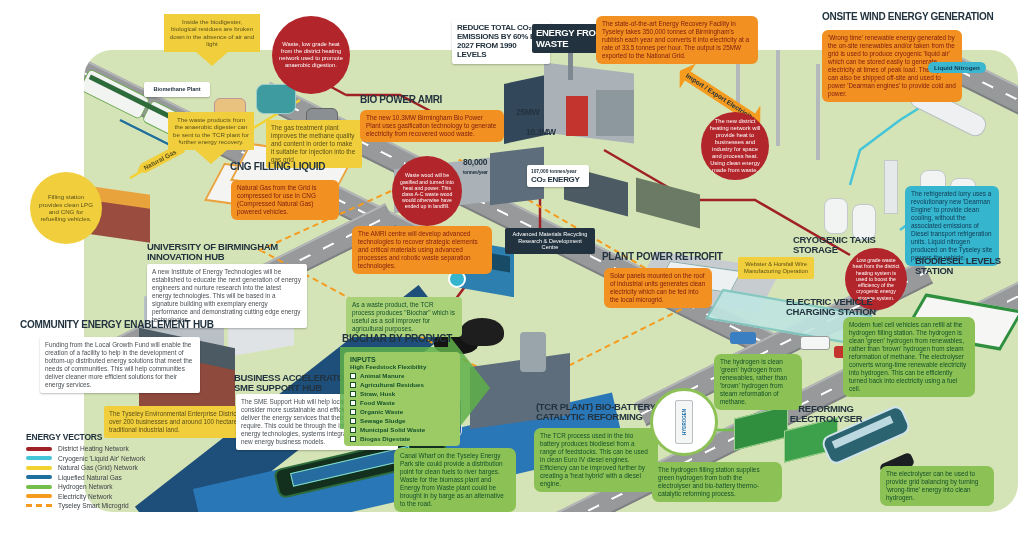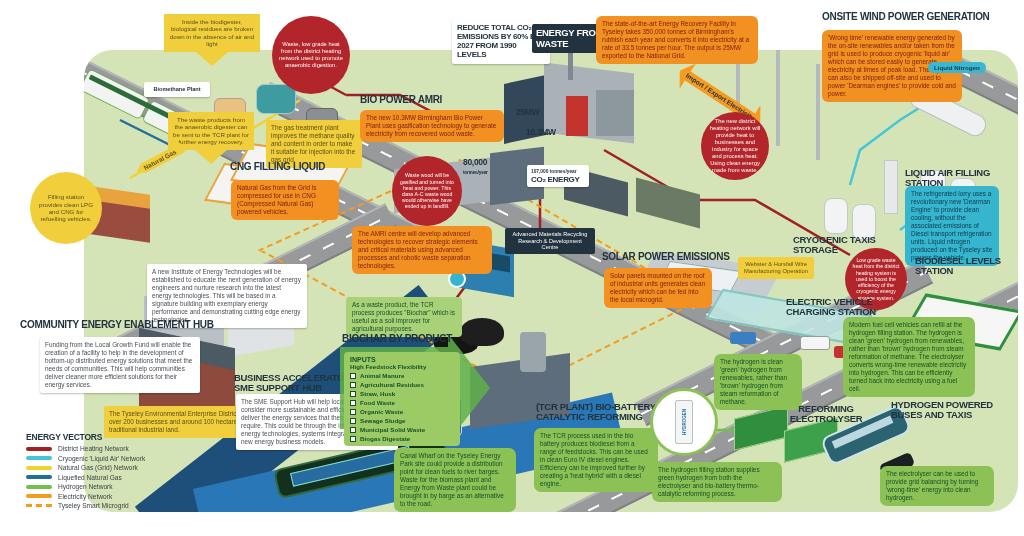--- a/index.html
+++ b/index.html
@@ -223,20 +223,23 @@
   <div class="h" style="left:230px;top:162px;width:120px;font-size:10px;">
     <span>CNG FILLING LIQUID</span>
   </div>
   <div class="obox" style="left:231px;top:180px;width:96px;">
     <span>Natural Gas from the Grid is compressed for use in CNG (Compressed Natural Gas) powered vehicles.</span>
   </div>
   <div class="ycircle" style="left:30px;top:172px;width:72px;height:72px;">
     <span>Filling station provides clean LPG and CNG for refuelling vehicles.</span>
   </div>
 
+  <div class="h" style="left:147px;top:242px;width:155px;">
+    <span>UNIVERSITY OF BIRMINGHAM INNOVATION HUB</span>
+  </div>
   <div class="wbox" style="left:147px;top:264px;width:150px;">
     <span>A new Institute of Energy Technologies will be established to educate the next generation of energy engineers and nurture research into the latest energy technologies. This will be based in a signature building with exemplary energy performance and demonstrating cutting edge energy technologies.</span>
   </div>
   <div class="h" style="left:20px;top:320px;width:220px;font-size:10px;">
     <span>COMMUNITY ENERGY ENABLEMENT HUB</span>
   </div>
   <div class="wbox" style="left:40px;top:337px;width:150px;">
     <span>Funding from the Local Growth Fund will enable the creation of a facility to help in the development of bottom-up distributed energy solutions that meet the needs of communities. This will help communities deliver cleaner more efficient solutions for their energy services.</span>
   </div>
   <div class="ybox" style="left:104px;top:406px;width:150px;">
@@ -283,46 +286,43 @@
     <span>10.3MW</span>
   </div>
   <div class="oarrow" style="left:672px;top:82px;width:96px;height:30px;transform:rotate(33deg);">
     <span>Import / Export Electricity</span>
   </div>
   <div class="rbub" style="left:701px;top:112px;width:68px;height:68px;">
     <span>The new district heating network will provide heat to businesses and industry for space and process heat. Using clean energy made from waste.</span>
   </div>
 
   <div class="h" style="left:822px;top:12px;width:200px;font-size:10px;">
-    <span>ONSITE WIND POWER GENERATION</span>
+    <span>ONSITE WIND ENERGY GENERATION</span>
   </div>
   <div class="obox" style="left:822px;top:30px;width:128px;">
     <span>'Wrong time' renewable energy generated by the on-site renewables and/or taken from the grid is used to produce cryogenic 'liquid air' which can be stored easily to generate electricity at times of peak load. The liquid air can also be shipped off-site and used to power 'Dearman engines' to provide cold and power.</span>
   </div>
   <div class="pill" style="left:928px;top:62px;">
     <span>Liquid Nitrogen</span>
   </div>
-  <div class="h" style="left:905px;top:168px;width:112px;">
-    <span>LIQUID AIR FILLING STATION</span>
-  </div>
   <div class="bluebox" style="left:905px;top:186px;width:82px;">
     <span>The refrigerated lorry uses a revolutionary new 'Dearman Engine' to provide clean cooling, without the associated emissions of Diesel transport refrigeration units. Liquid nitrogen produced on the Tyseley site powers the vehicle.</span>
   </div>
   <div class="rbub" style="left:845px;top:248px;width:62px;height:62px;font-size:5.2px;">
     <span>Low grade waste heat from the district heating system is used to boost the efficiency of the cryogenic energy storage system.</span>
   </div>
   <div class="h" style="left:793px;top:235px;width:92px;">
     <span>CRYOGENIC TAXIS STORAGE</span>
   </div>
   <div class="h" style="left:915px;top:256px;width:95px;">
     <span>BIODIESEL LEVELS STATION</span>
   </div>
 
   <div class="h" style="left:602px;top:252px;width:140px;font-size:10px;">
-    <span>SOLAR POWER EMISSIONS</span>
+    <span>PLANT POWER RETROFIT</span>
   </div>
   <div class="obox" style="left:604px;top:268px;width:96px;">
     <span>Solar panels mounted on the roof of industrial units generates clean electricity which can be fed into the local microgrid.</span>
   </div>
   <div class="obox" style="left:352px;top:226px;width:128px;">
     <span>The AMRI centre will develop advanced technologies to recover strategic elements and critical materials using advanced processes and robotic waste separation technologies.</span>
   </div>
   <div class="darkbox" style="left:505px;top:228px;width:82px;">
     <span>Advanced Materials Recycling Research &amp; Development Centre</span>
   </div>
@@ -334,23 +334,20 @@
     <span>ELECTRIC VEHICLE CHARGING STATION</span>
   </div>
   <div class="gbox" style="left:714px;top:354px;width:76px;">
     <span>The hydrogen is clean 'green' hydrogen from renewables, rather than 'brown' hydrogen from steam reformation of methane.</span>
   </div>
   <div class="gbox" style="left:843px;top:317px;width:120px;">
     <span>Modern fuel cell vehicles can refill at the hydrogen filling station. The hydrogen is clean 'green' hydrogen from renewables, rather than 'brown' hydrogen from steam reformation of methane. The electrolyser converts wrong-time renewable electricity into hydrogen. This can be efficiently turned back into electricity using a fuel cell.</span>
   </div>
   <div class="h" style="left:780px;top:404px;width:92px;text-align:center;">
     <span>REFORMING ELECTROLYSER</span>
-  </div>
-  <div class="h" style="left:891px;top:400px;width:128px;">
-    <span>HYDROGEN POWERED BUSES AND TAXIS</span>
   </div>
   <div class="gbox" style="left:880px;top:466px;width:102px;">
     <span>The electrolyser can be used to provide grid balancing by turning 'wrong-time' energy into clean hydrogen.</span>
   </div>
 
   <div class="h" style="left:536px;top:402px;width:170px;">
     <span>(TCR PLANT) BIO-BATTERY: THERMAL CATALYTIC REFORMING</span>
   </div>
   <div class="gbox" style="left:534px;top:428px;width:112px;">
     <span>The TCR process used in the bio battery produces biodiesel from a range of feedstocks. This can be used in clean Euro IV diesel engines. Efficiency can be improved further by creating a 'heat hybrid' with a diesel engine.</span>

